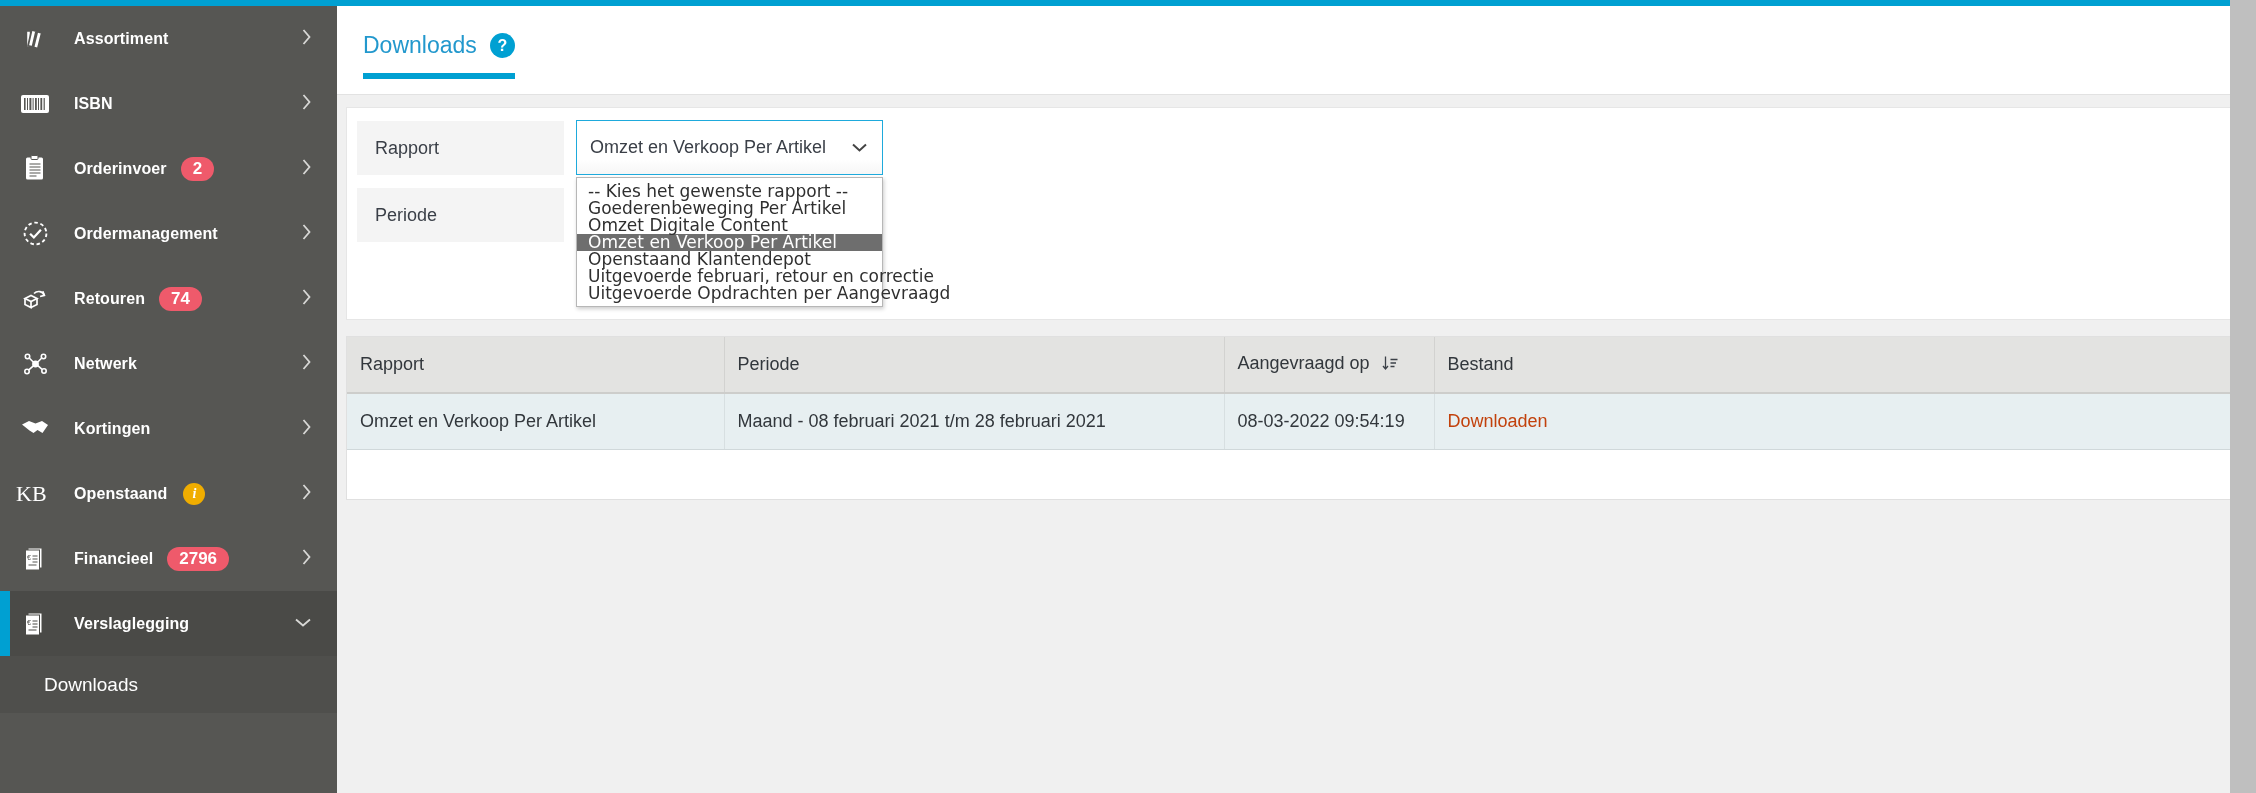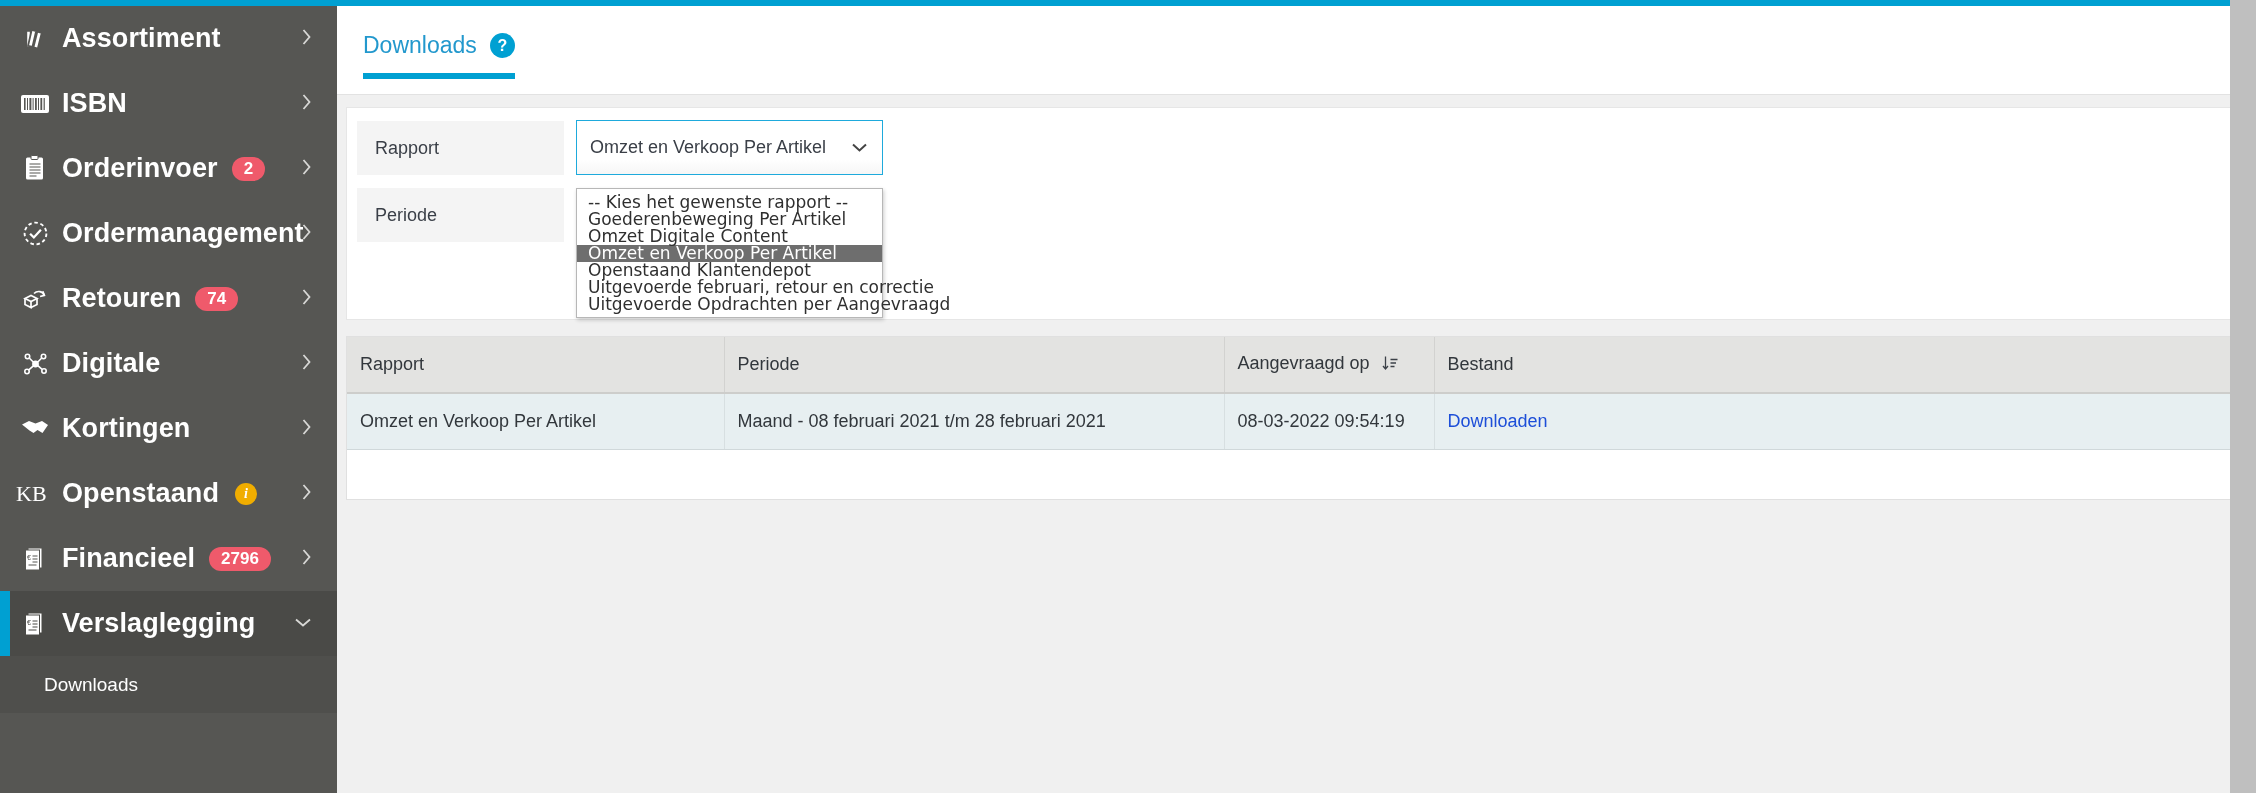--- a/index.html
+++ b/index.html
@@ -27,22 +27,22 @@
     position: relative; display: flex; align-items: center;
     height: 65px; padding: 0 0 0 14px; color: #ffffff;
     cursor: pointer;
   }
   .nav-item .ico {
     width: 42px; flex: 0 0 42px; display: flex; align-items: center;
     justify-content: center; color: #fca5a5;
   }
   .nav-item .ico svg { display: block; }
   .nav-label {
-    font-size: 27px; font-weight: bold; letter-spacing: .1px;
-    white-space: nowrap; margin-left: 6px;
+    font-size: 16px; font-weight: bold; letter-spacing: .1px;
+    white-space: nowrap; margin-left: 18px;
   }
   .badge {
     margin-left: 14px; background: #ef5a6b; color: #fff;
     border-radius: 12px; font-size: 17px; font-weight: bold;
     padding: 3px 12px 4px; line-height: 1; display: inline-block;
   }
   .badge-info {
     margin-left: 16px; background: #f0ad00; color: #fff;
     width: 22px; height: 22px; border-radius: 50%;
     font-size: 14px; font-style: italic; font-weight: bold;
@@ -113,21 +113,21 @@
     border: 1px solid #1eaadc;
     display: flex; align-items: center; cursor: pointer;
   }
   .select-value {
     flex: 1 1 auto; padding-left: 13px; color: #3a3f47;
     font-size: 18px; white-space: nowrap; overflow: hidden;
   }
   .select-arrow { padding-right: 14px; color: #555; display: flex; }
 
   .options {
-    position: absolute; left: 229px; top: 80px;
+    position: absolute; left: 229px; top: 69px;
     width: 307px; background: #ffffff;
     border: 1px solid #b7b7b7; padding: 5px 0 4px;
     box-shadow: 1px 2px 4px rgba(0,0,0,.20);
     z-index: 20;
   }
   .option {
     height: 17px; line-height: 17px; padding-left: 11px;
     font-size: 17px; color: #2f2f2f; white-space: nowrap;
     cursor: pointer; font-family: "DejaVu Sans", sans-serif;
   }
@@ -148,21 +148,21 @@
     border-bottom: 2px solid #cdcdcb;
   }
   table.grid th:last-child { border-right: 0; }
   table.grid td {
     background: #e7eff1; color: #32373c; font-size: 18px;
     padding: 17px 0 17px 13px; height: 56px;
     border-right: 1px solid #d7dfe1;
     border-bottom: 1px solid #d0d8da;
   }
   table.grid td:last-child { border-right: 0; }
-  td.link-cell a { color: #1d4ed8; text-decoration: none; cursor: pointer; }
+  td.link-cell a { color: #c2410c; text-decoration: none; cursor: pointer; }
   .sort-ico { display: inline-block; margin-left: 7px; vertical-align: -2px; }
   .grid-footer {
     background: #ffffff; height: 49px; display: flex;
     align-items: center; justify-content: flex-end;
     padding-right: 17px; color: #7c7c7c; font-size: 15px;
   }
 
   
   .scrollbar {
     position: absolute; right: 0; top: 0; width: 26px; height: 793px;
@@ -274,21 +274,21 @@
       <span class="ico">
         <svg width="27" height="26" viewBox="0 0 26 26" fill="none" stroke="#fff" stroke-width="1.6">
           <circle cx="13" cy="13" r="2.6" fill="#fff"></circle>
           <circle cx="5" cy="5.5" r="2.2"></circle>
             <circle cx="21" cy="5.5" r="2.2"></circle>
           <circle cx="4.5" cy="20.5" r="2.2"></circle>
             <circle cx="21.5" cy="20" r="2.2"></circle>
           <path d="M7 7.2l4 4M19 7.2l-4 4M6.3 18.8l4.6-4M19.6 18.4l-4.6-4"></path>
         </svg>
       </span>
-      <span class="nav-label">Digitale</span>
+      <span class="nav-label">Netwerk</span>
       <span class="chev">
         <svg width="13" height="20" viewBox="0 0 12 20" fill="none" stroke="#d8d8d6" stroke-width="1.8">
             <path d="M3 3l6 7-6 7"></path>
           </svg>
       </span>
     </div>
 
     <div class="nav-item">
       <span class="ico">
         <svg width="30" height="22" viewBox="0 0 30 22">

